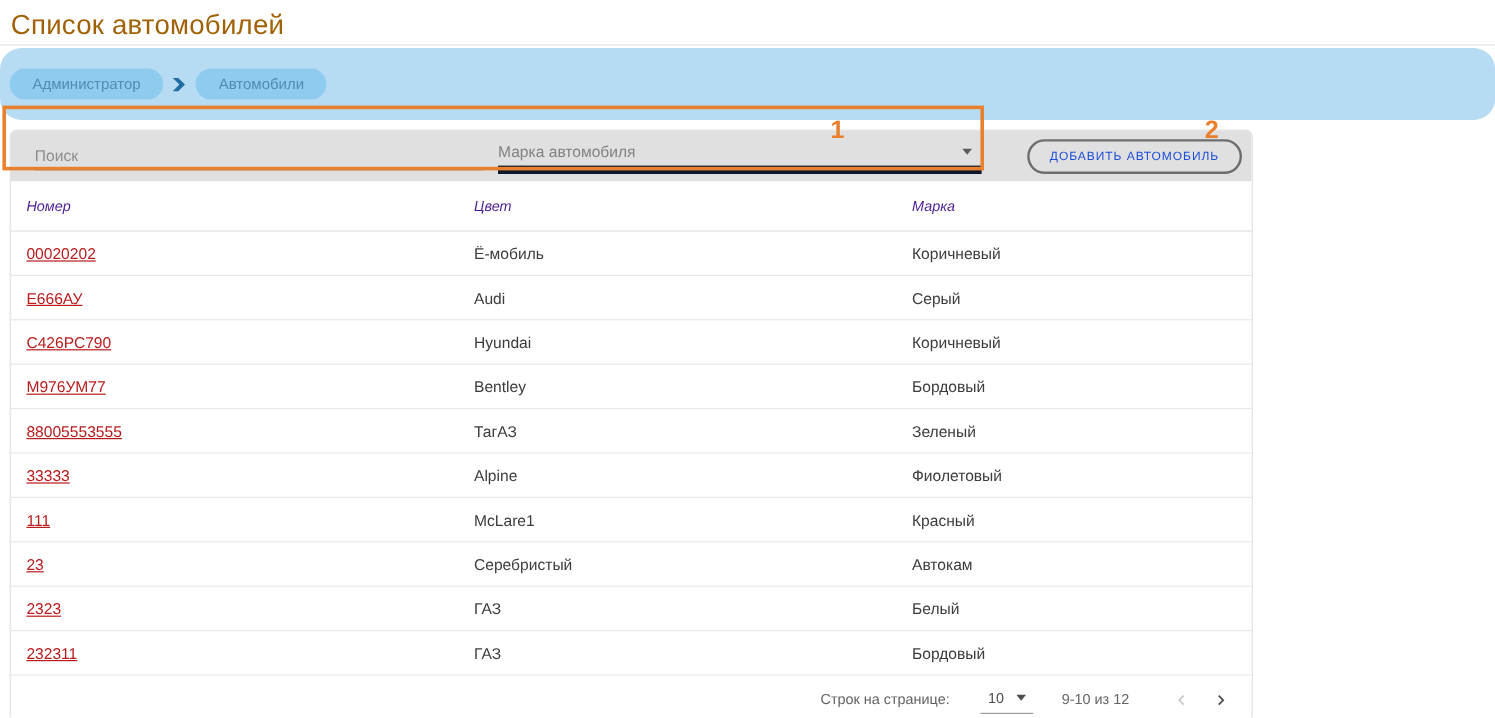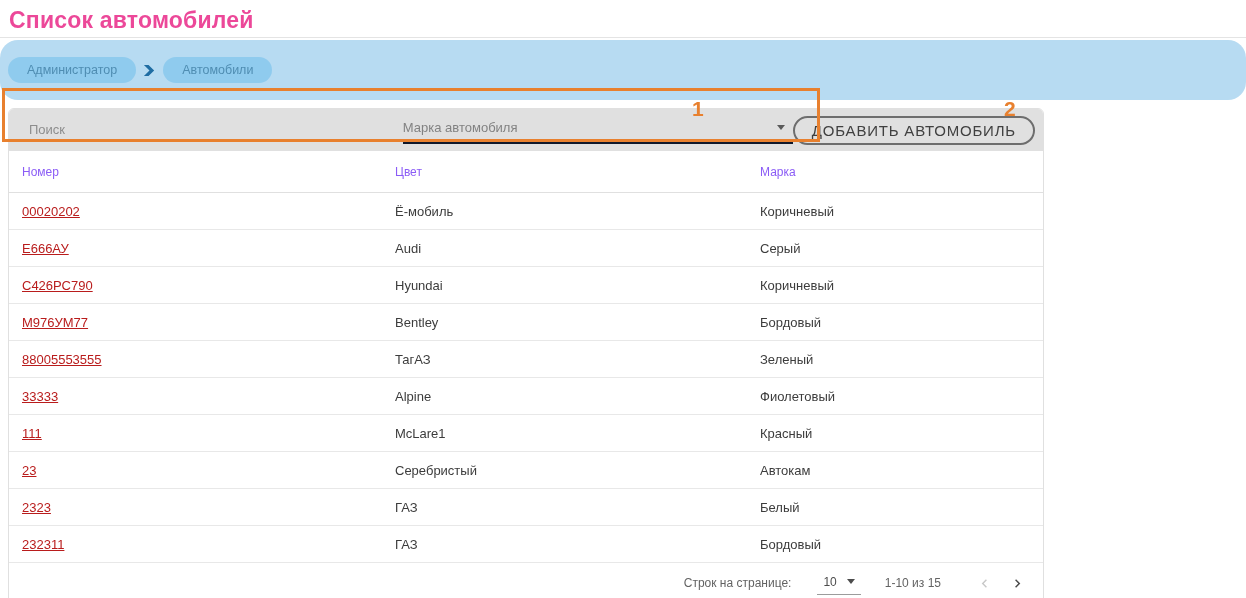--- a/index.html
+++ b/index.html
@@ -1,60 +1,60 @@
 <!DOCTYPE html>
 <html lang="ru"><head>
 <meta charset="utf-8">
 <style>
   * { margin:0; padding:0; box-sizing:border-box; }
   html,body { width:1246px; height:598px; background:#ffffff;
     font-family:"Liberation Sans", sans-serif; overflow:hidden; position:relative; }
 
   
   .page-header { height:38px; border-bottom:1px solid #e4e4e4; padding:7px 0 0 9px; background:#fff; }
-  .page-title { font-size:23px; font-weight:700; color:#ec4899; letter-spacing:.2px; }
+  .page-title { font-size:23px; font-weight:400; color:#a16207; letter-spacing:.2px; }
 
   
   .crumb-band { margin-top:2px; height:60px; background:#b7dbf2; display:flex; align-items:center; padding-left:8px;border-radius:18px; }
   .crumb-chip { background:#8fcbee; color:#4f8db2; font-size:12.5px; height:26px; border-radius:13px;
     padding:0 19px; display:flex; align-items:center; white-space:nowrap; cursor:pointer; }
   .crumb-sep { margin:0 7px; display:flex; align-items:center; }
   .crumb-sep svg { display:block; }
 
   
   .card { margin:8px 6px 0 8px; width:1036px; border:1px solid #e0e0e0; border-radius:6px;
     background:#fff; overflow:hidden; }
 
   
   .toolbar { height:42px; background:#e0e0e0; display:flex; align-items:center; position:relative; }
   .search-field { margin-left:20px; width:374px; }
   .search-field input { width:100%; background:transparent; border:none; outline:none;
     border-bottom:1px solid #979797; font-size:13px; color:#444; padding:3px 0 4px 0;
     font-family:"Liberation Sans", sans-serif; }
   .search-field input::placeholder { color:#8d8d8d; opacity:1; }
-  .brand-select { margin-left:12px; width:403px; border-bottom:5px solid #0f172a;
+  .brand-select { margin-left:12px; width:403px; border-bottom:7px solid #0f172a;
     display:flex; align-items:center; justify-content:space-between; padding:3px 2px 4px 0; cursor:pointer; }
   .brand-select .label { font-size:13px; color:#828282; }
   .caret-down { width:0; height:0; border-left:4px solid transparent; border-right:4px solid transparent;
     border-top:5px solid #5a5a5a; margin-right:6px; }
   .add-btn { margin-left:auto; margin-right:8px; height:29px; padding:0 17px; background:transparent;
-    border:2px solid #6e6e6e; border-radius:15px; font-size:15px; letter-spacing:.8px; color:#404040;
+    border:2px solid #6e6e6e; border-radius:15px; font-size:10px; letter-spacing:.8px; color:#1d4ed8;
     font-family:"Liberation Sans", sans-serif; cursor:pointer; white-space:nowrap; }
 
   
   .anno-rect { position:absolute; left:2px; top:88px; width:818px; height:54px;
     border:3px solid #e8802e; pointer-events:none; z-index:6; }
   .anno-num { position:absolute; font-size:21px; font-weight:700; color:#e8802e; z-index:7; pointer-events:none; }
   .anno-1 { left:692px; top:97px; }
   .anno-2 { left:1004px; top:97px; }
 
   
   .thead, .trow { display:grid; grid-template-columns:373px 365px 329px 150px; align-items:center; padding-left:13px; }
   .thead { height:42px; border-bottom:1px solid #e0e0e0; }
-  .th { font-size:12px; color:#8b5cf6; }
+  .th { font-size:12px; color:#4c1d95;font-style:italic; }
   .th.actions, .cell.actions { justify-self:stretch; text-align:center; padding-right:62px; }
   .trow { height:37px; border-bottom:1px solid #e8e8e8; }
   .cell { font-size:13px; color:#3c3c3c; }
   .cell a { color:#b91c1c; text-decoration:underline; }
   .cell.actions { display:flex; justify-content:flex-end; align-items:center; gap:14px; }
   .icon-btn { width:18px; height:18px; border:none; background:transparent; padding:0; cursor:pointer;
     display:flex; align-items:center; justify-content:center; }
   .icon-btn svg { fill:#757575; width:17px; height:17px; }
 
   
@@ -354,21 +354,21 @@
       </div>
     </div>
   </div>
 
   <div class="tfoot">
     <span class="rpp-label">Строк на странице:</span>
     <div class="rpp-select">
       <span>10</span>
       <span class="rpp-caret"></span>
     </div>
-    <span class="range-label">1-10 из 15</span>
+    <span class="range-label">9-10 из 12</span>
     <button class="pager-btn pager-prev" disabled="">
       <span style="display:flex">
         <svg viewBox="0 0 24 24" width="17" height="17">
             <path d="M15.41 7.41 14 6l-6 6 6 6 1.41-1.41L10.83 12z"></path>
           </svg>
       </span>
     </button>
     <button class="pager-btn pager-next">
       <span style="display:flex">
         <svg viewBox="0 0 24 24" width="17" height="17">

